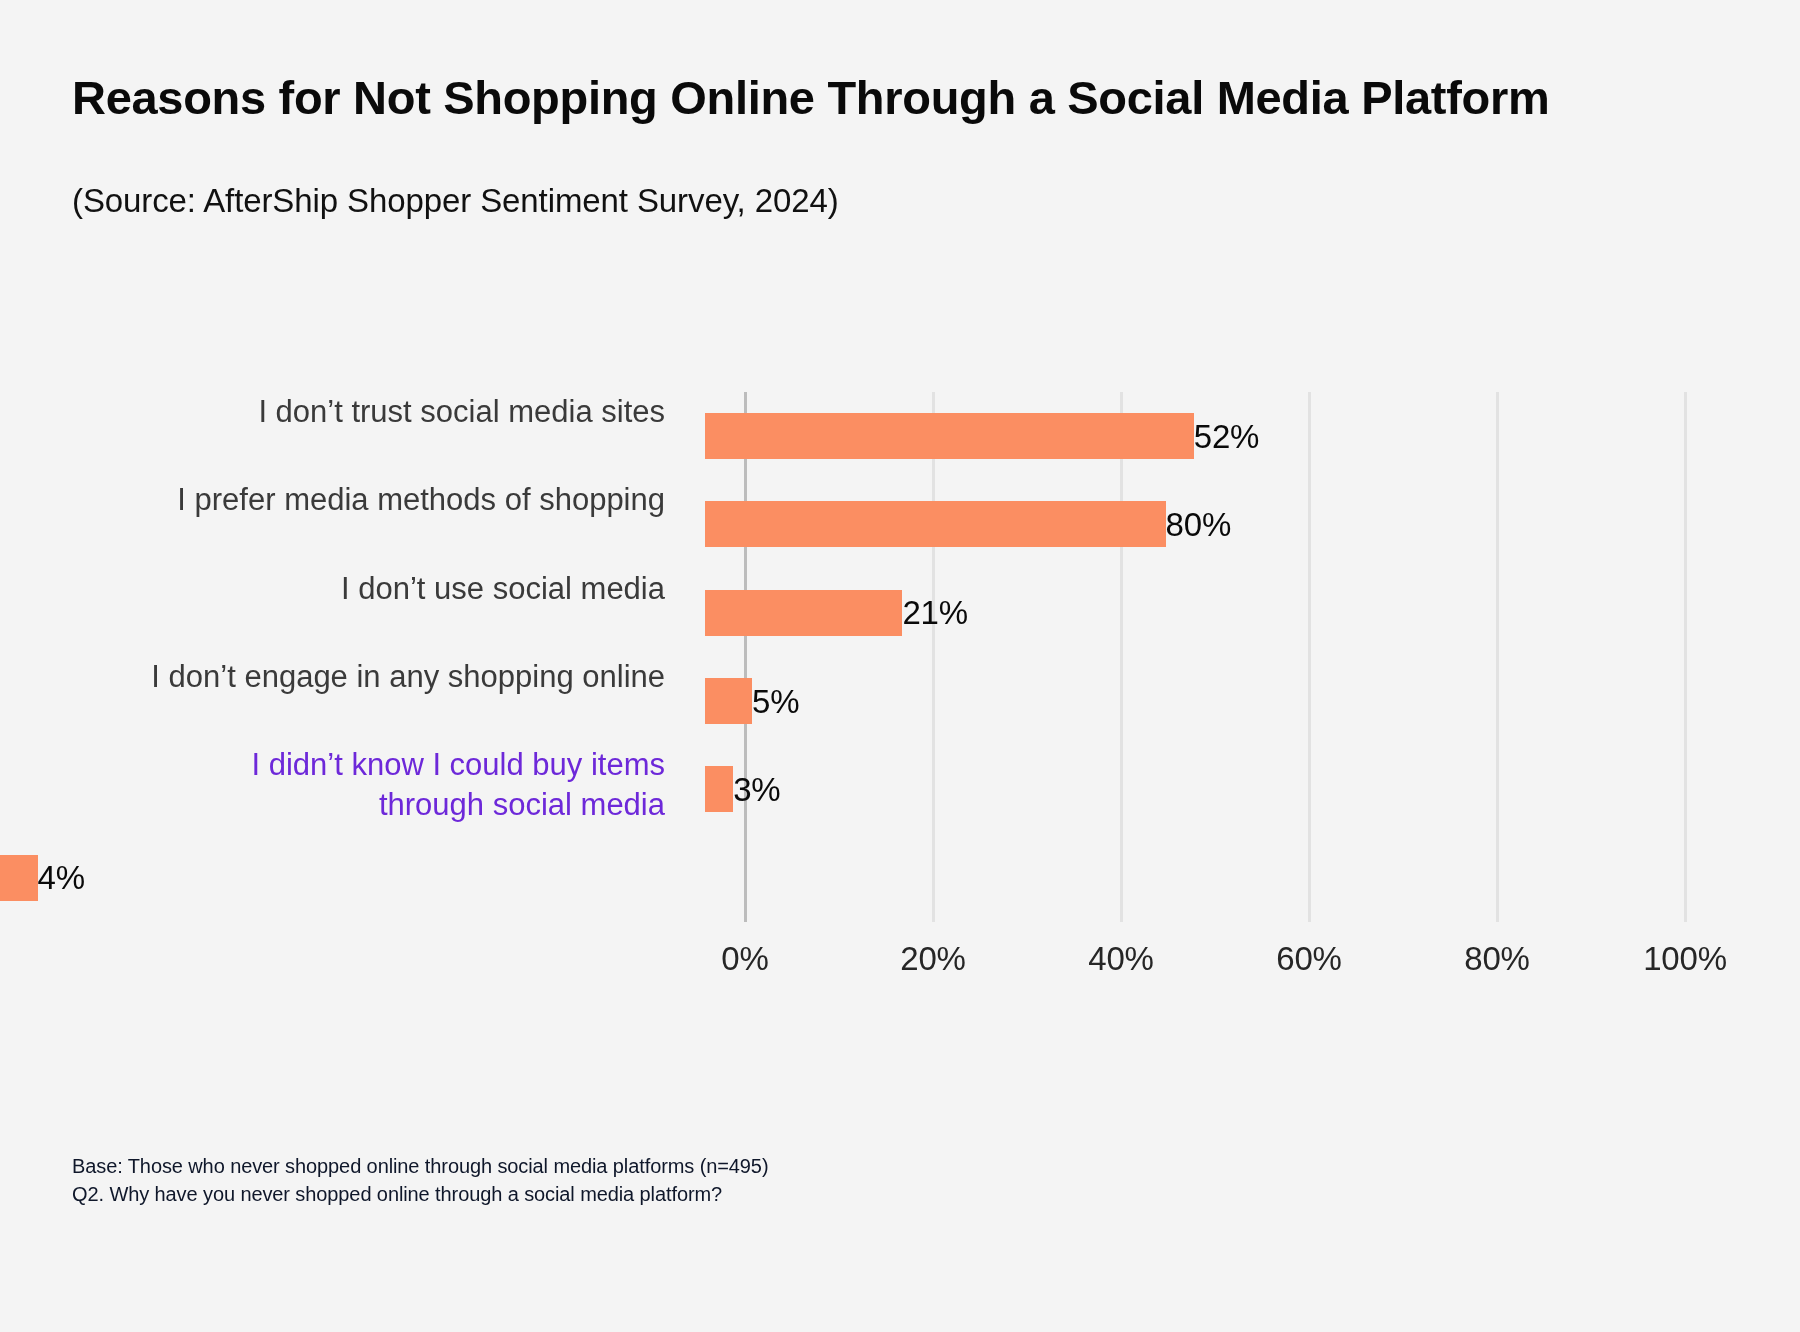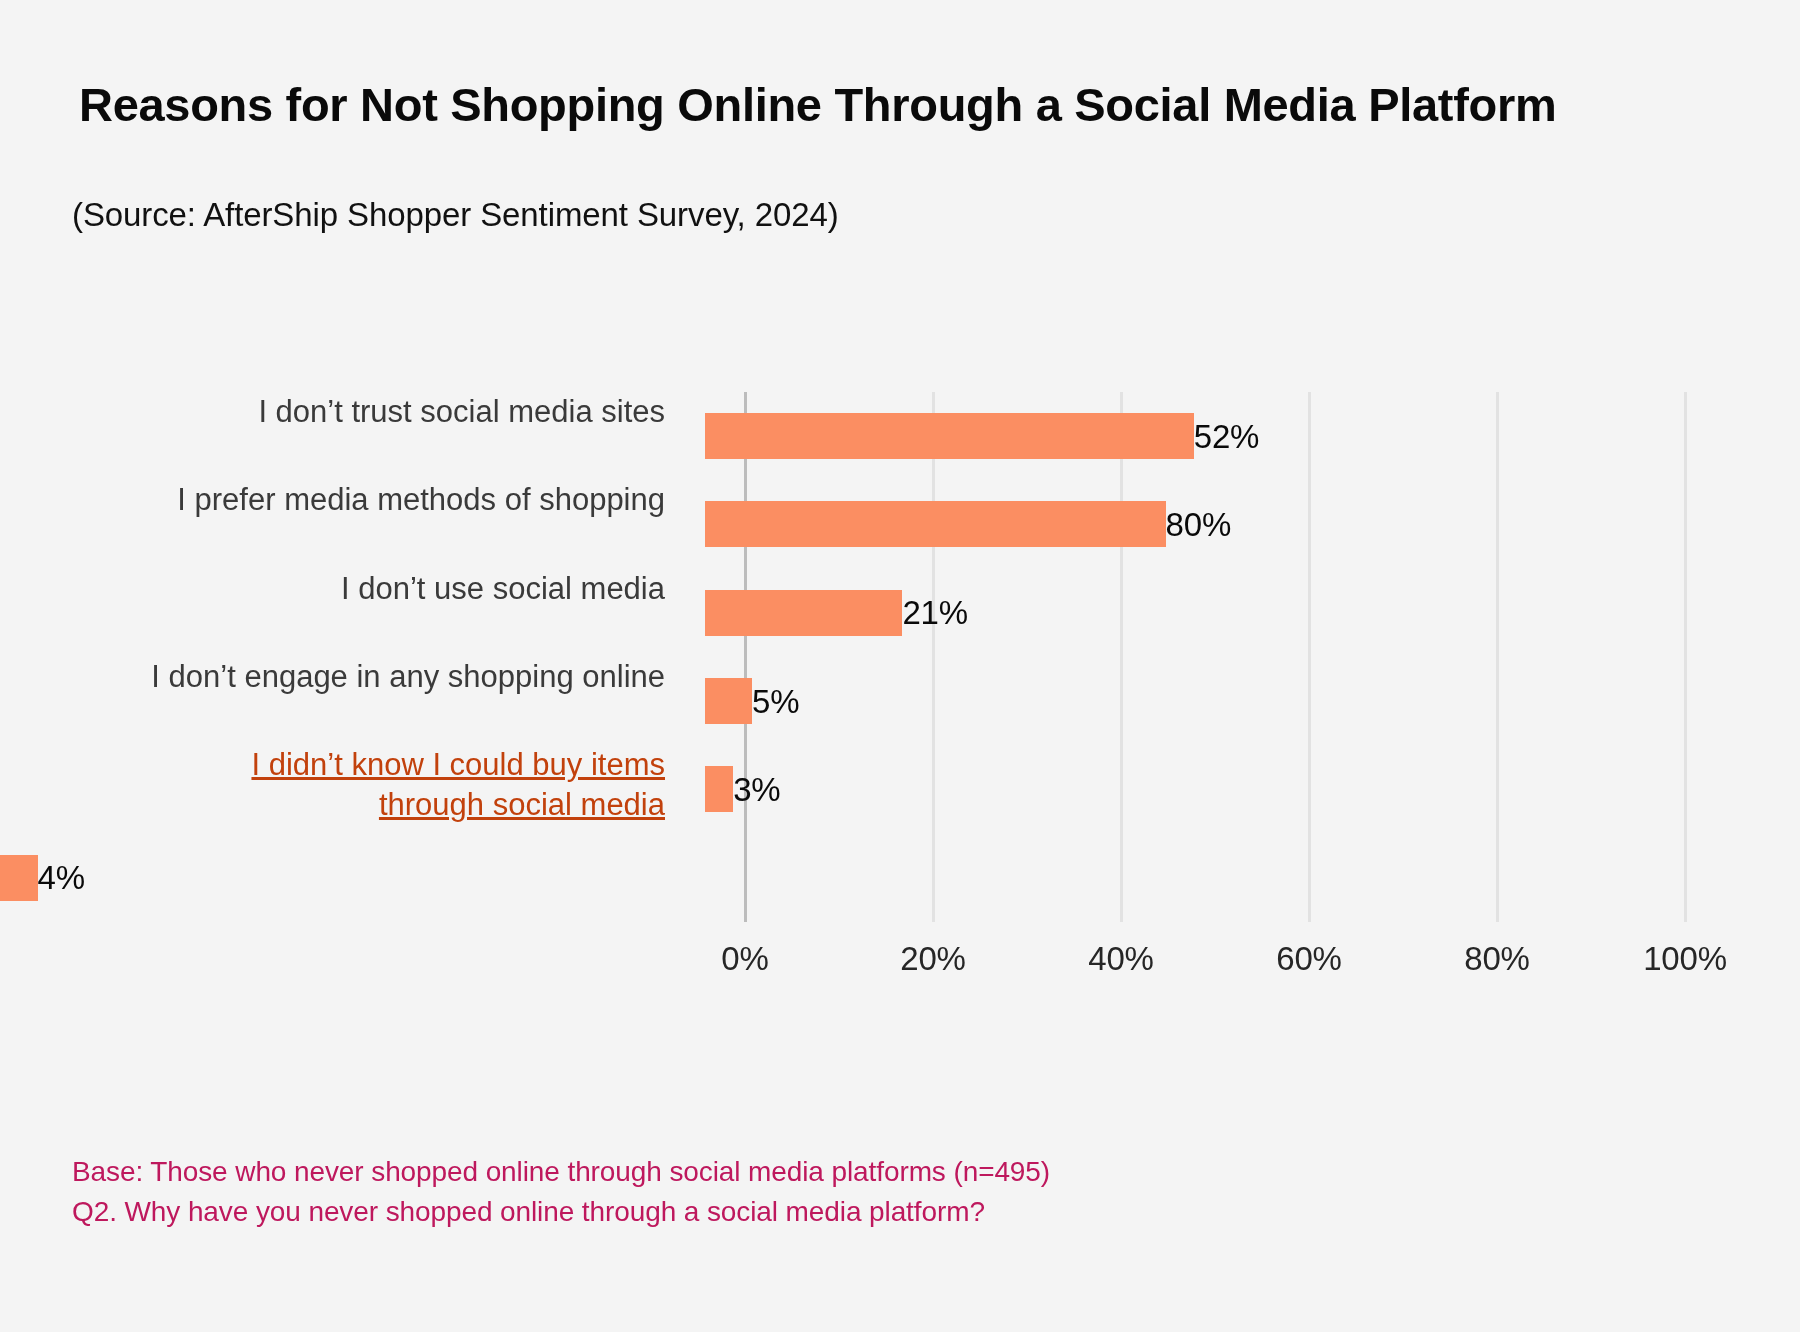--- a/index.html
+++ b/index.html
@@ -27,21 +27,21 @@
     left: 72px;
     top: 62px;
     width: 1620px;
   }
   .chart-title {
     font-size: 47px;
     font-weight: bold;
     line-height: 1.52;
     letter-spacing: -0.3px;
     color: #0A0A0A;
-    margin: 7px;
+    margin: 0;
     max-width: 1600px;
   }
   .chart-source {
     margin: 0;
     padding-top: 48px;
     font-size: 33px;
     line-height: 1.2;
     color: #111111;
     letter-spacing: -0.1px;
   }
@@ -130,23 +130,23 @@
   }
 
   
   .footnotes {
     position: absolute;
     left: 72px;
     top: 1152px;
     width: 1640px;
   }
   .footnote {
-    font-size: 28px;
+    font-size: 20px;
     line-height: 1.42;
-    color: #be185d;
+    color: #0f172a;
     letter-spacing: -0.1px;
   }
 </style>
 </head>
 <body>
 
 <div class="page">
 
   <div class="header">
     <h1 class="chart-title">Reasons for Not Shopping Online Through a Social Media Platform</h1>
@@ -185,21 +185,21 @@
           </div>
         </div>
         <div class="row" style="top: 265px; height: 88.3333px;">
           <div class="row-label" style="color: rgb(58, 58, 58);">I don’t engage in any shopping online</div>
           <div class="bar-wrap">
             <div class="bar" style="width: 47px; background: rgb(251, 142, 98);"></div>
             <div class="bar-value" style="color: rgb(10, 10, 10);">5%</div>
           </div>
         </div>
         <div class="row" style="top: 353.333px; height: 88.3333px;">
-          <div class="row-label" style="color: #c2410c; text-decoration: underline;">I didn’t know I could buy items
+          <div class="row-label" style="color: #6d28d9;">I didn’t know I could buy items
 through social media</div>
           <div class="bar-wrap">
             <div class="bar" style="width: 28.2px; background: rgb(251, 142, 98);"></div>
             <div class="bar-value" style="color: rgb(10, 10, 10);">3%</div>
           </div>
         </div>
         <div class="row" style="top: 441.667px; height: 88.3333px;">
           <div class="bar-wrap">
             <div class="bar" style="width: 37.6px; background: rgb(251, 142, 98);"></div>
             <div class="bar-value" style="color: rgb(10, 10, 10);">4%</div>

